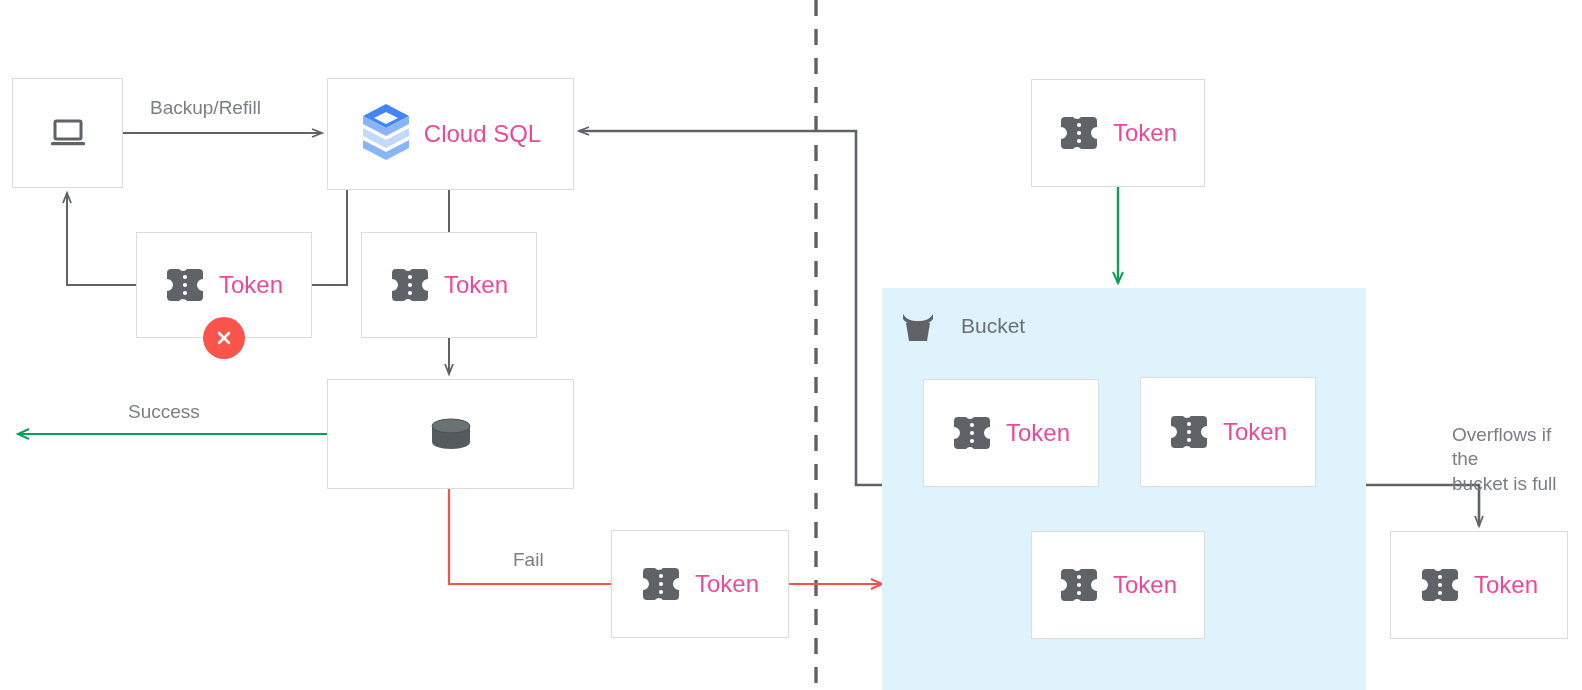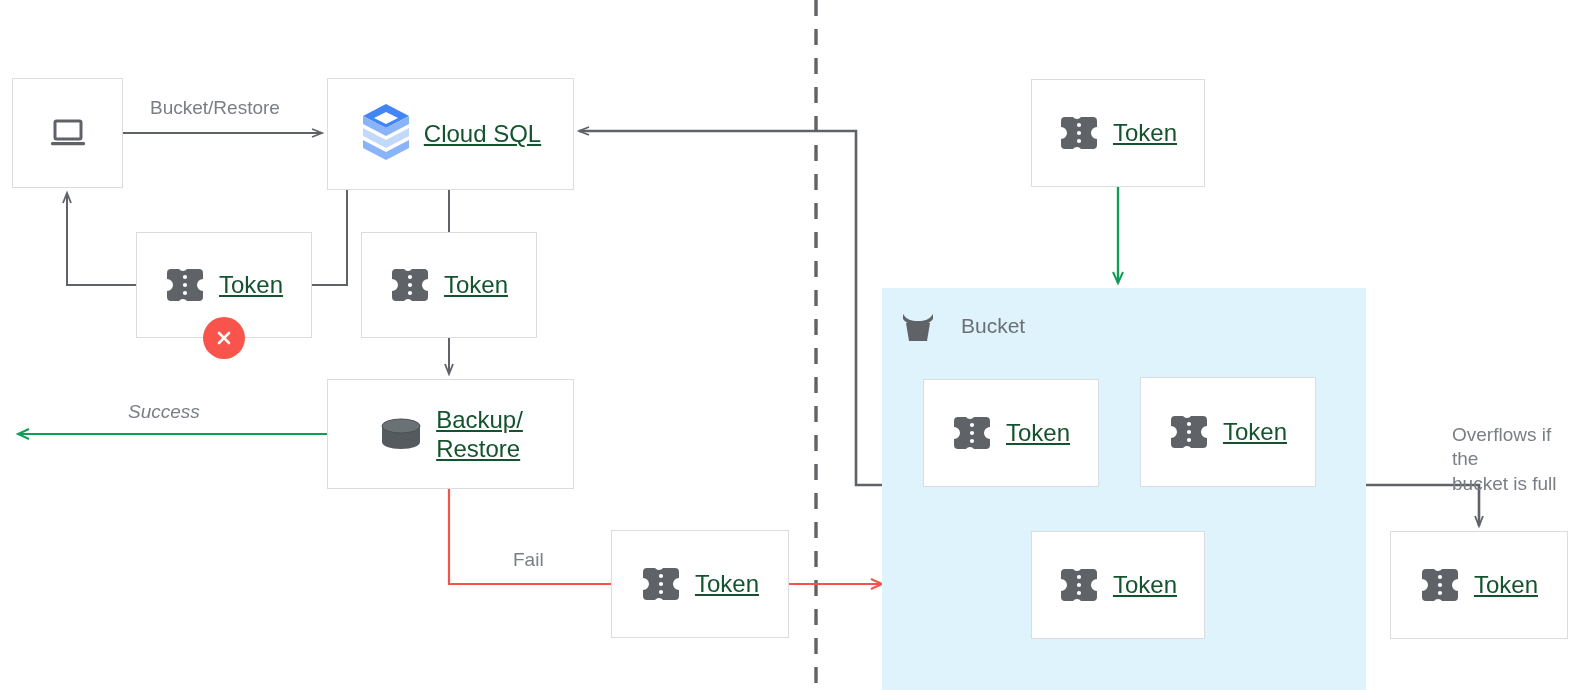--- a/index.html
+++ b/index.html
@@ -35,24 +35,23 @@
     justify-content: center;
     z-index: 5;
   }
   .node-inner {
     display: flex;
     align-items: center;
     gap: 12px;
   }
   .node-label {
     font-size: 24px;
-    color: #14532d;
+    color: #ec4899;
     line-height: 1.22;
     white-space: pre-line;
-    text-decoration: underline;
   }
   .bucket-region {
     position: absolute;
     background: #dff3fd;
     z-index: 1;
   }
   .bucket-head {
     position: absolute;
     display: flex;
     align-items: center;
@@ -201,22 +200,20 @@
       </div>
       <div class="node-box" style="left: 327px; top: 379px; width: 247px; height: 110px;">
         <div class="node-inner">
           <span>
             <svg class="db-icon" width="46" height="38" viewBox="0 0 46 38" aria-hidden="true">
               <path d="M4,11 L4,27 C4,31 12,34 23,34 C34,34 42,31 42,27 L42,11 Z" fill="#545b5e"></path>
               <ellipse cx="23" cy="11" rx="19" ry="7" fill="#6b7275"></ellipse>
               <ellipse cx="23" cy="11" rx="19" ry="7" fill="none" stroke="#4a5053" stroke-width="1"></ellipse>
             </svg>
           </span>
-          <span class="node-label">Backup/
-Restore</span>
         </div>
       </div>
       <div class="node-box" style="left: 611px; top: 530px; width: 178px; height: 108px;">
         <div class="node-inner">
           <span>
             <svg class="tok-icon" width="42" height="36" viewBox="0 0 42 36" aria-hidden="true">
               <path d="M6,2 L14,2 A5,5 0 0 0 22,2 L34,2 A4,4 0 0 1 38,6 L38,12 A5,5 0 0 0 38,24 L38,30 A4,4 0 0 1 34,34 L22,34 A5,5 0 0 0 14,34 L6,34 A4,4 0 0 1 2,30 L2,24 A5,5 0 0 0 2,12 L2,6 A4,4 0 0 1 6,2 Z" fill="#5f6368"></path>
               <circle cx="20" cy="10" r="2.1" fill="#ffffff"></circle>
               <circle cx="20" cy="18" r="2.1" fill="#ffffff"></circle>
               <circle cx="20" cy="26" r="2.1" fill="#ffffff"></circle>
@@ -286,22 +283,22 @@
               <circle cx="20" cy="18" r="2.1" fill="#ffffff"></circle>
               <circle cx="20" cy="26" r="2.1" fill="#ffffff"></circle>
             </svg>
           </span>
           <span class="node-label">Token</span>
         </div>
       </div>
     </div>
 
   <div id="edge-labels">
-      <div class="edge-label" style="left: 150px; top: 96px;">Bucket/Restore</div>
-      <div class="edge-label" style="left: 128px; top: 400px; font-style: italic;">Success</div>
+      <div class="edge-label" style="left: 150px; top: 96px;">Backup/Refill</div>
+      <div class="edge-label" style="left: 128px; top: 400px;">Success</div>
       <div class="edge-label" style="left: 513px; top: 548px;">Fail</div>
       <div class="edge-label" style="left: 1408px; top: 423px; margin-left: 44px;">Overflows if the
 bucket is full</div>
     </div>
 
   <div class="err-badge" id="err-badge" style="left: 203px; top: 317px; background: rgb(249, 84, 75);">
     <svg width="22" height="22" viewBox="0 0 22 22" aria-hidden="true">
       <path d="M6,6 L16,16 M16,6 L6,16" stroke="#ffffff" stroke-width="2.6" stroke-linecap="round"></path>
     </svg>
   </div>

